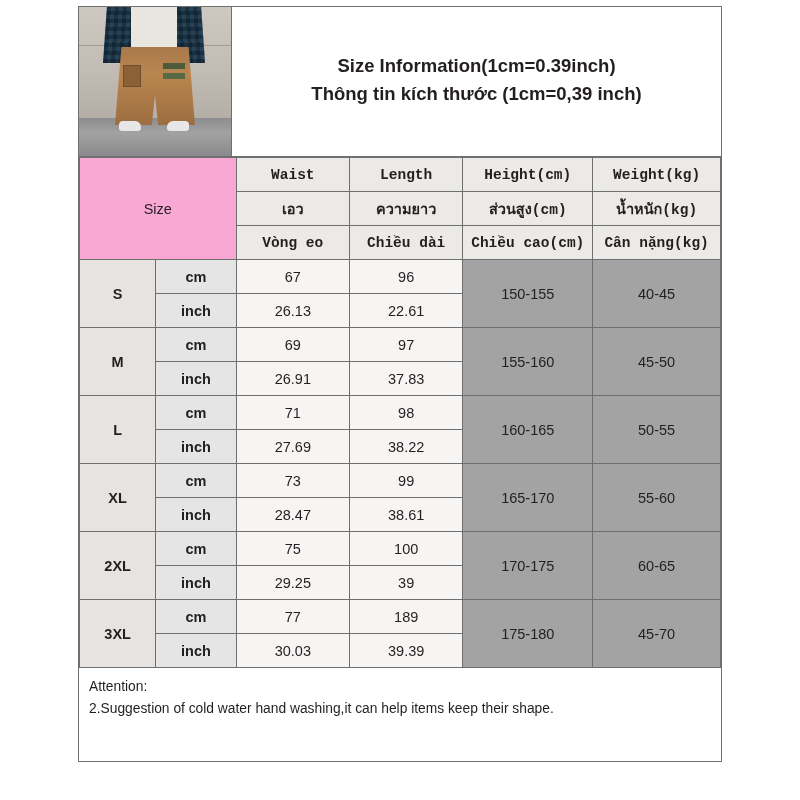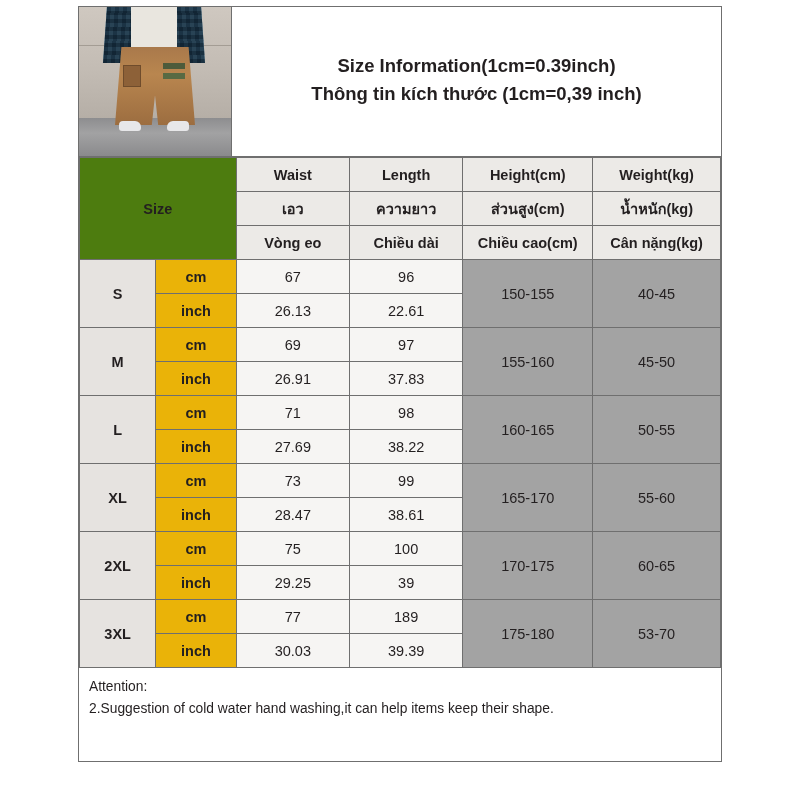--- a/index.html
+++ b/index.html
@@ -157,33 +157,34 @@
   .col-unit   { width: 78px; }
   .col-waist  { width: 110px; }
   .col-length { width: 110px; }
   .col-height { width: 126px; }
   .col-weight { width: 124px; }
 
   .hdr {
     background: #eceae7;
     font-weight: bold;
     font-size: 14.5px;
+    font-family: Liberation Mono, monospace;
   }
   .hdr-size {
-    background: #4d7c0f;
-    font-weight: bold;
+    background: #f9a8d4;
+    font-weight: normal;
     font-size: 22px;
   }
   .sizecell {
     background: #e6e3e0;
     font-weight: bold;
     font-size: 15.5px;
   }
   .unitcell {
-    background: #eab308;
+    background: #e5e5e5;
     font-weight: bold;
     font-size: 13.5px;
   }
   .valcell {
     background: #f6f5f3;
     font-size: 14.5px;
   }
   .spancell {
     background: #a3a3a3;
     font-size: 14.5px;
@@ -328,21 +329,21 @@
           <td class="valcell">29.25</td>
           <td class="valcell">39</td>
         </tr>
 
         <tr>
           <td class="sizecell" rowspan="2">3XL</td>
           <td class="unitcell">cm</td>
           <td class="valcell">77</td>
           <td class="valcell">189</td>
           <td class="spancell" rowspan="2">175-180</td>
-          <td class="spancell" rowspan="2">53-70</td>
+          <td class="spancell" rowspan="2">45-70</td>
         </tr>
         <tr>
           <td class="unitcell">inch</td>
           <td class="valcell">30.03</td>
           <td class="valcell">39.39</td>
         </tr>
       </tbody>
     </table>
 
     <div class="attention">

